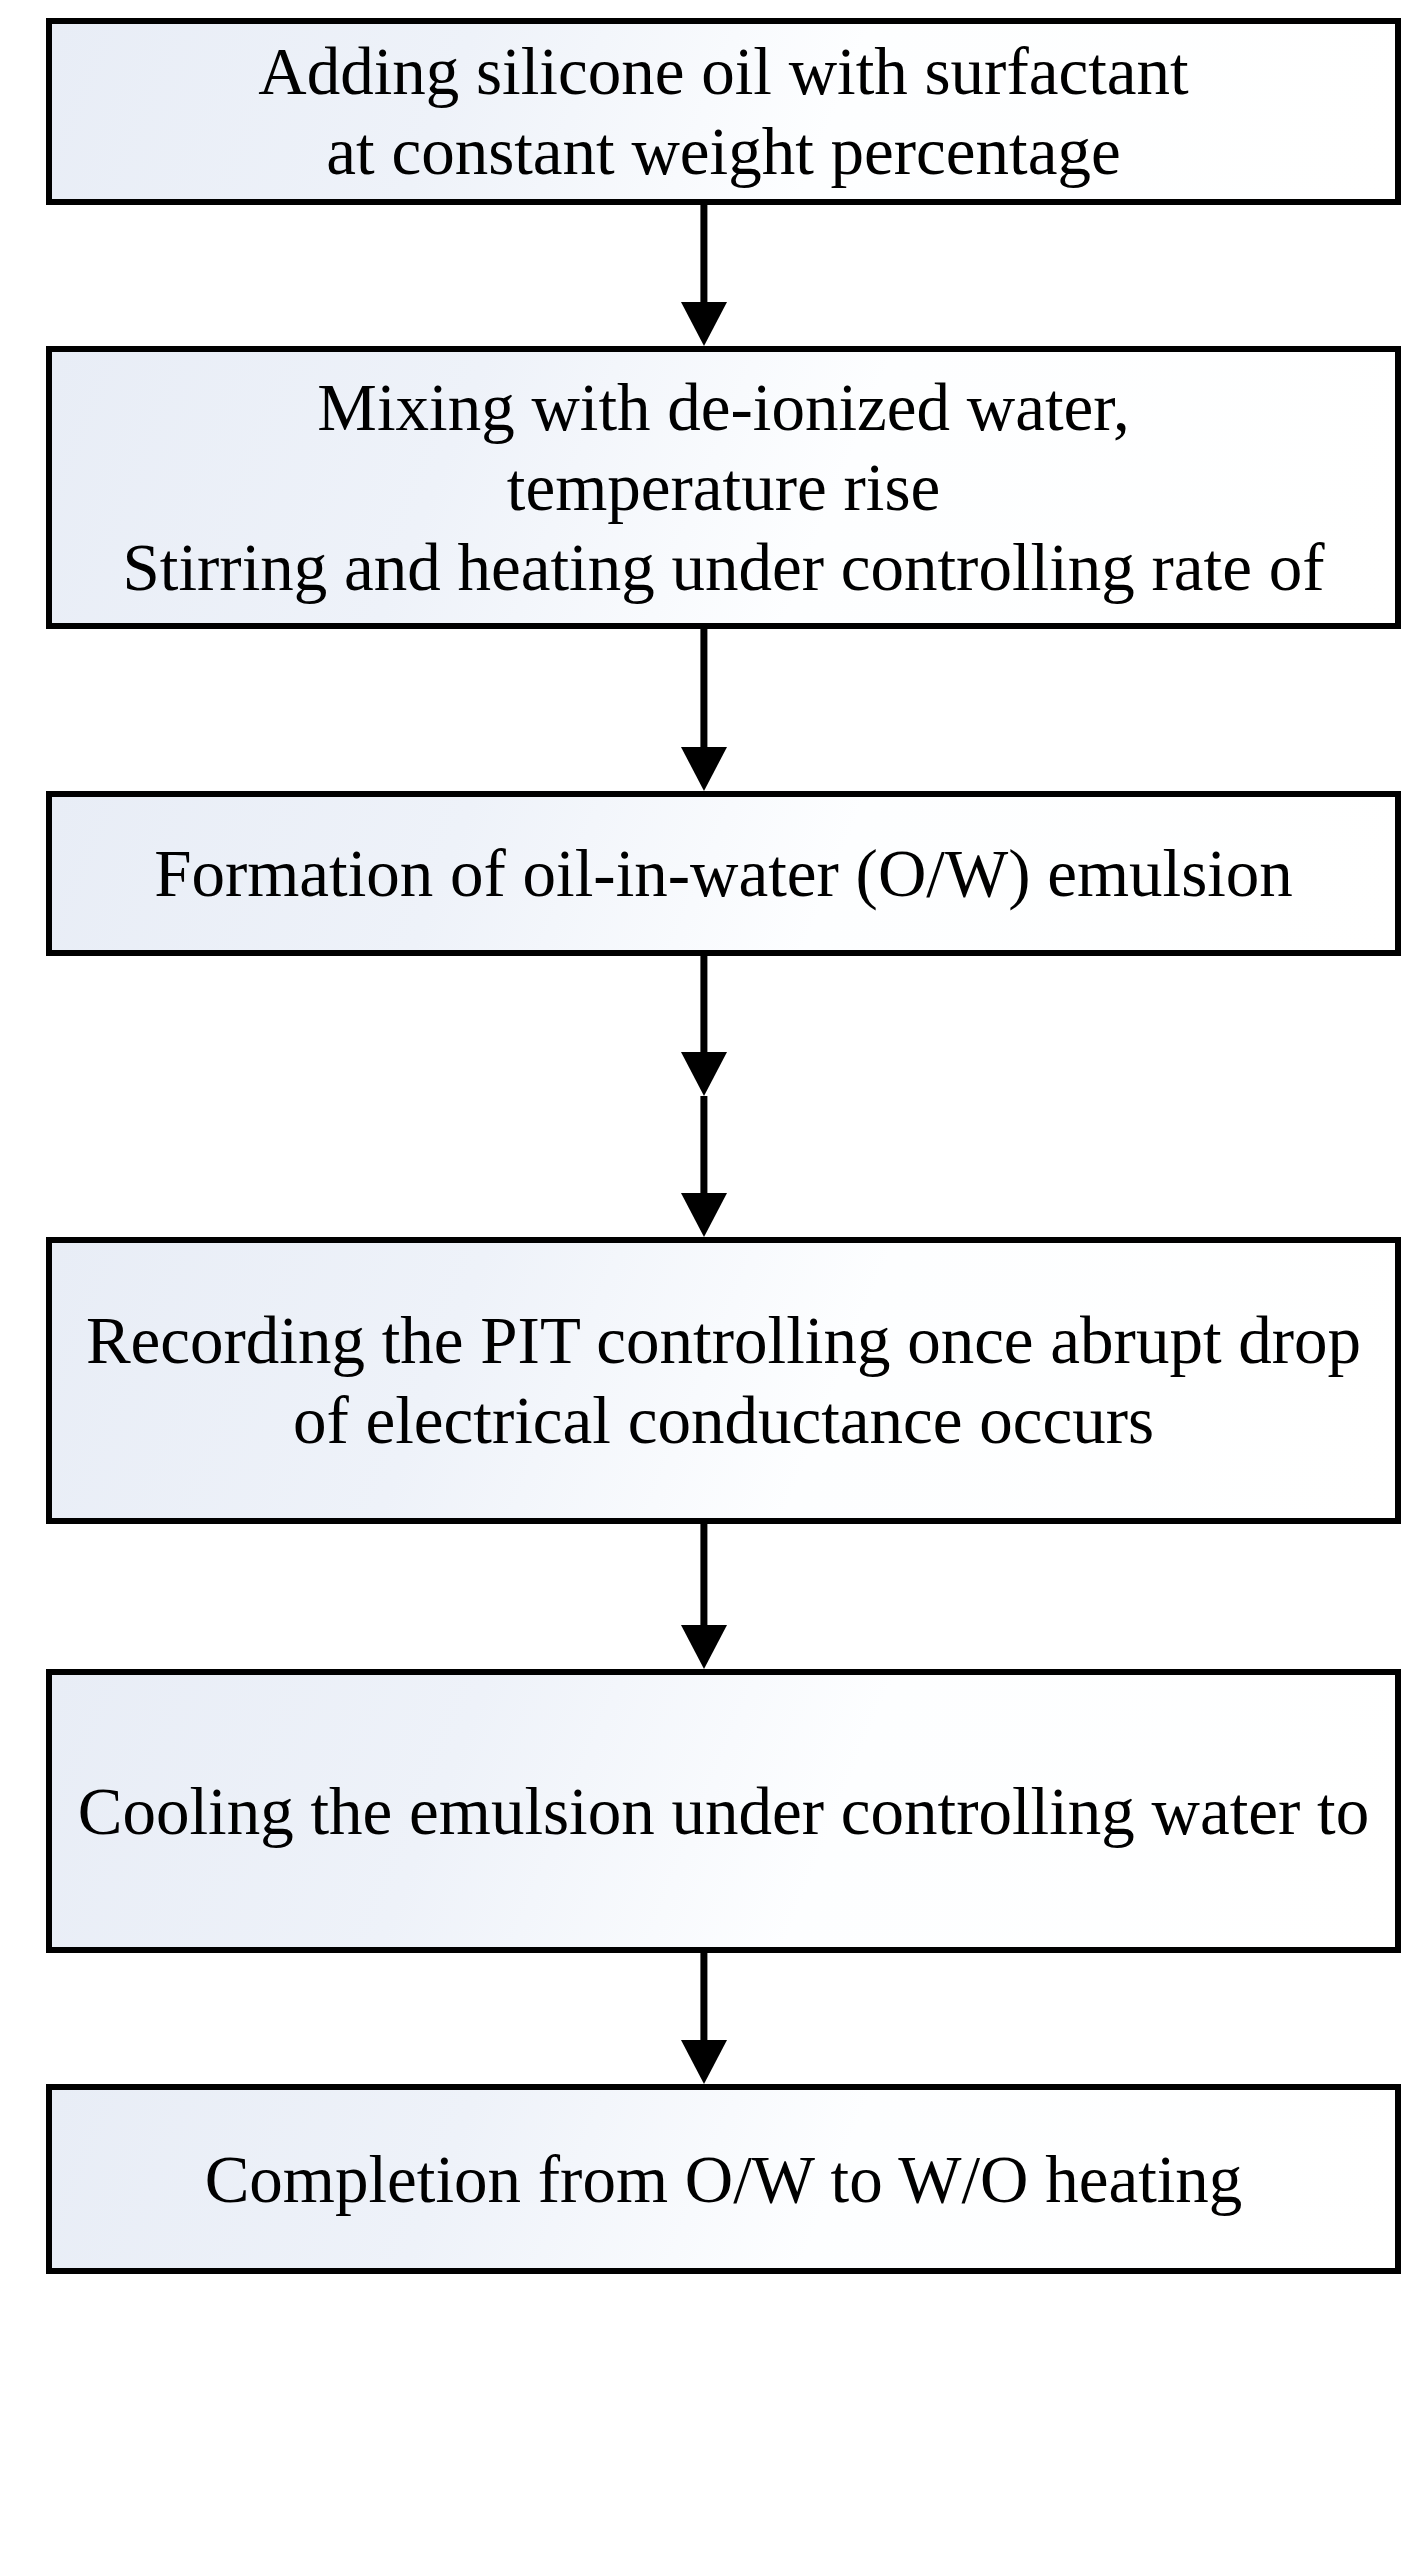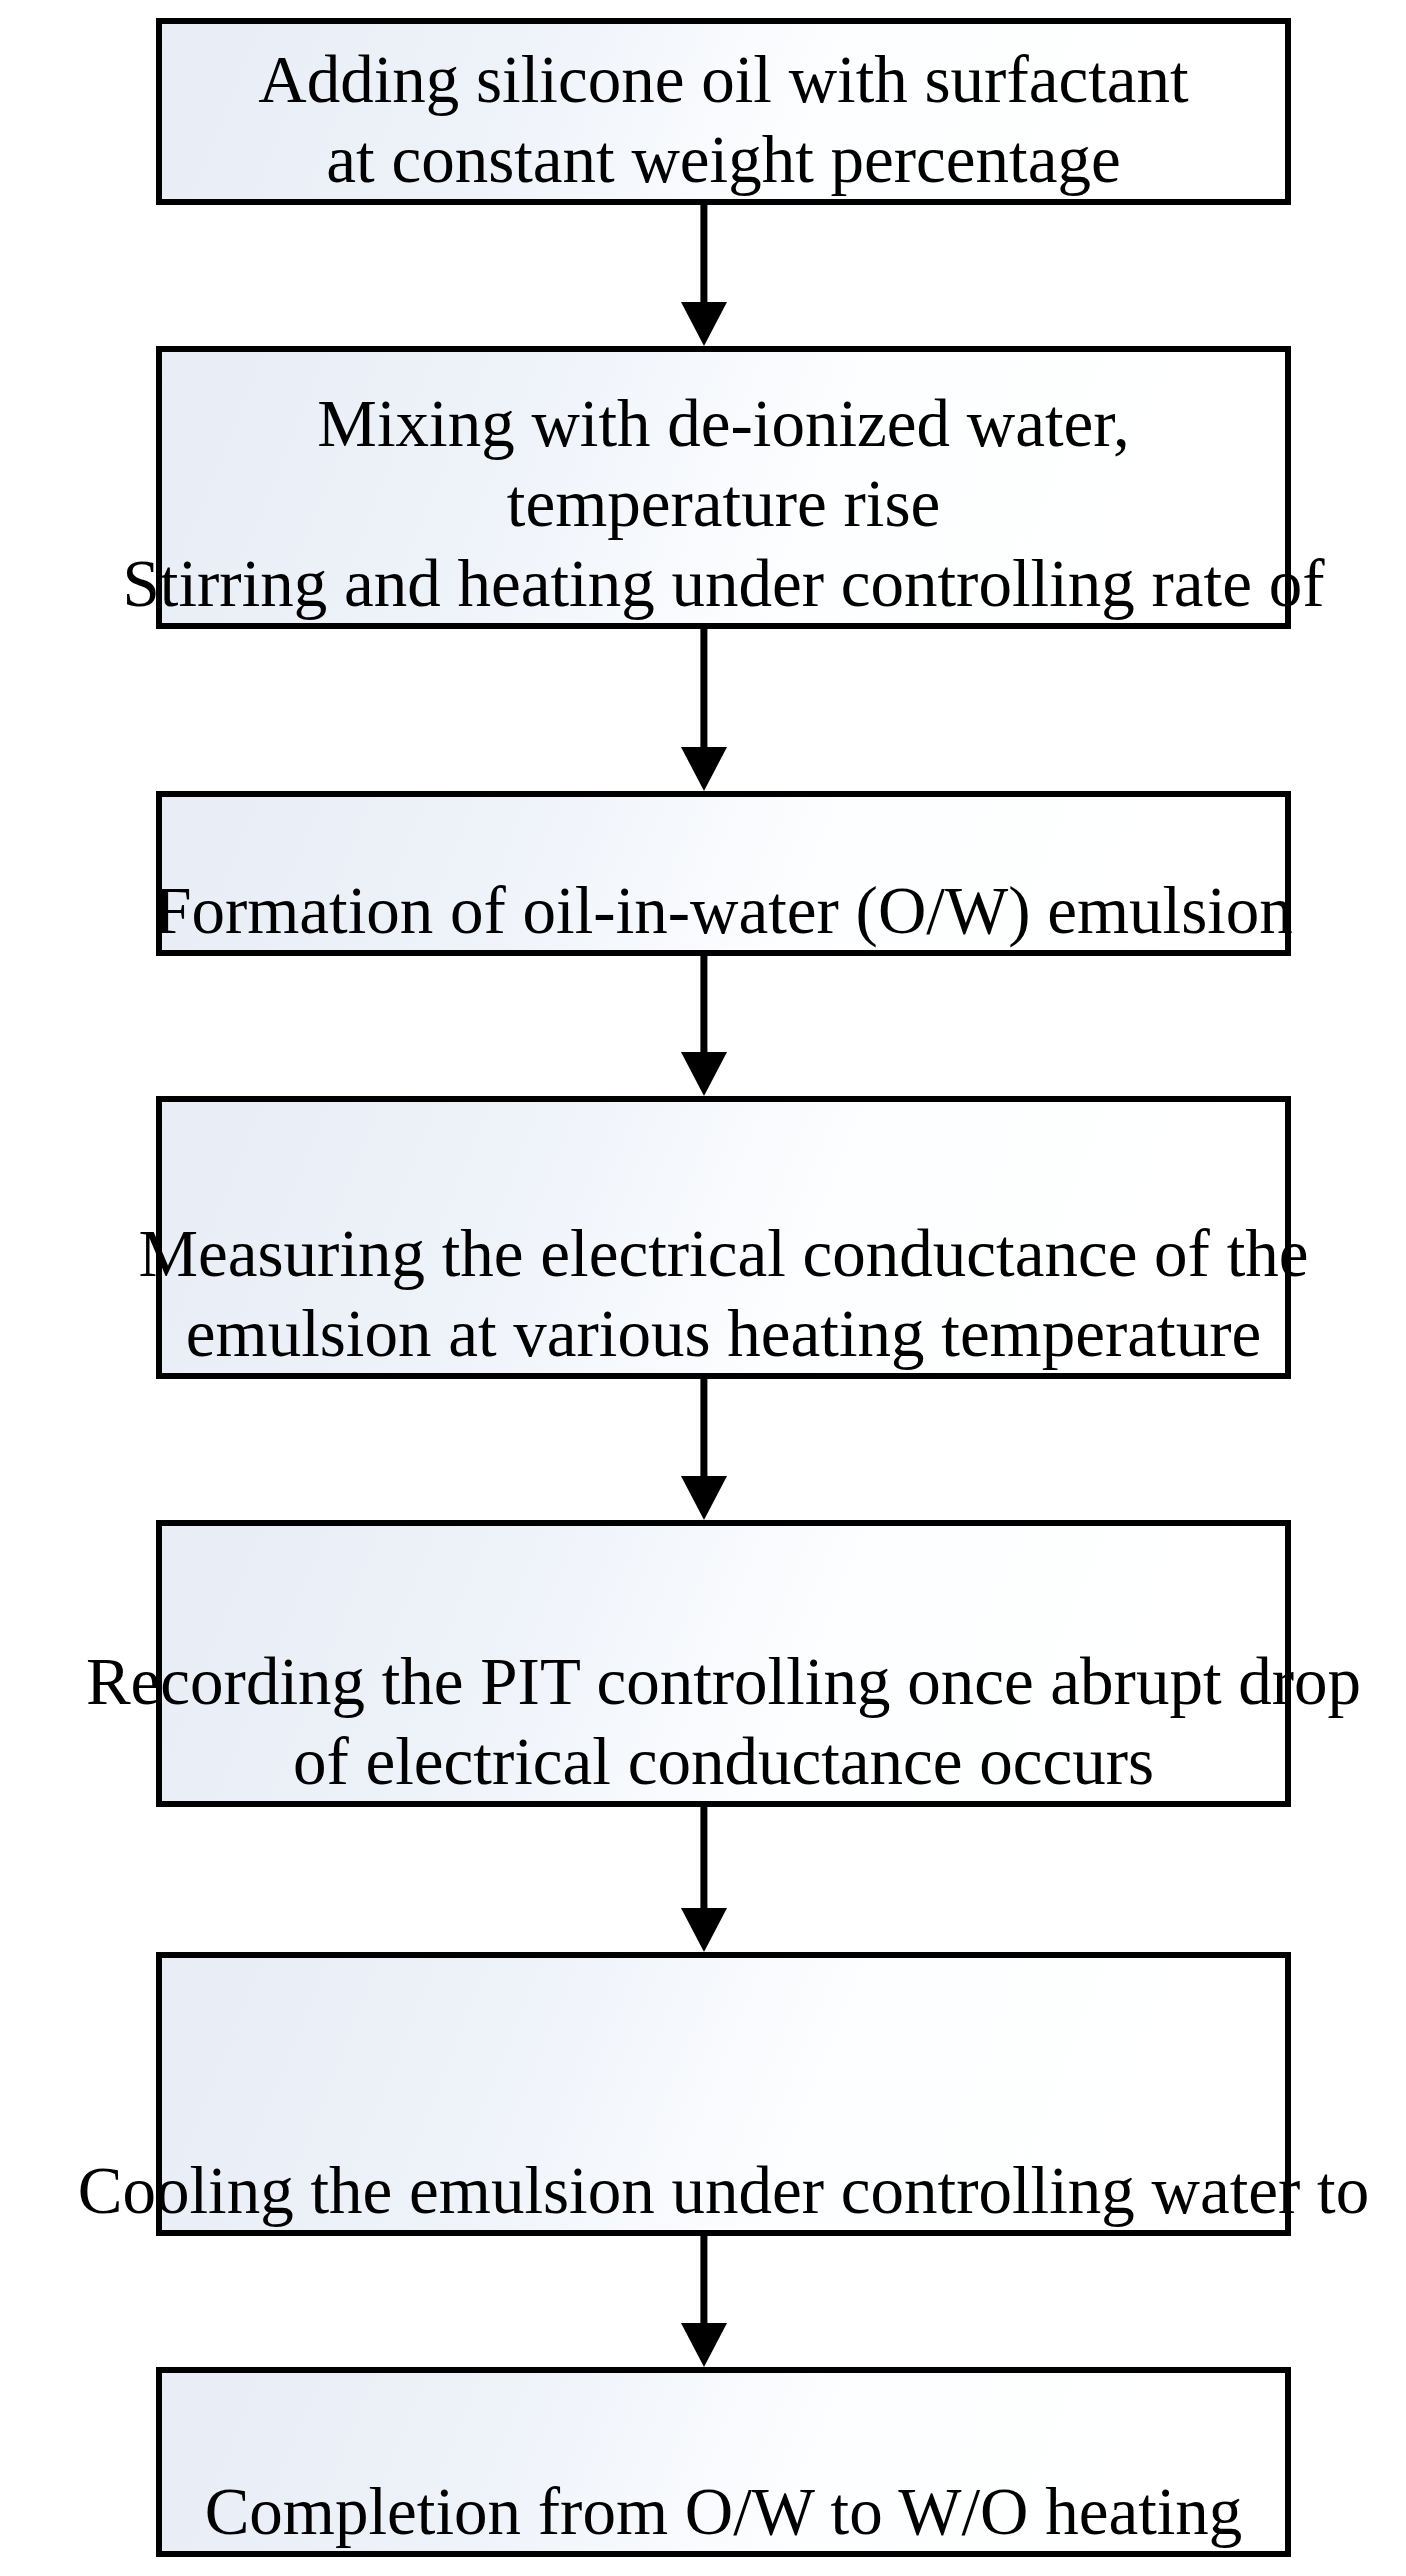--- a/index.html
+++ b/index.html
@@ -17,30 +17,30 @@
   .flow {
     box-sizing: border-box;
     width: 1407px;
     padding-top: 17.7px;
     display: flex;
     flex-direction: column;
     align-items: center;
   }
   .box {
     box-sizing: border-box;
-    width: 1135px;
+    width: 1355px;
     border: 6.4px solid var(--border-color, #000000);
     background: linear-gradient(112deg,
       var(--fill-start, #e8edf6) 0%,
       #eef2f9 30%,
       #fdfeff 58%,
       var(--fill-end, #ffffff) 100%);
     display: flex;
     flex-direction: column;
-    justify-content: flex-end;
+    justify-content: center;
     align-items: center;
     text-align: center;
     margin-left: 40px;
   }
   .line {
     font-size: 67px;
     line-height: 80px;
     white-space: nowrap;
   }
   .arrow {
@@ -97,24 +97,20 @@
 
   <section class="box" style="height:165px">
     <div class="line">Formation of oil-in-water (O/W) emulsion</div>
   </section>
 
   <div class="arrow" style="height:140px">
     <span class="shaft"></span>
     <span class="head"></span>
   </div>
 
-  <section class="box" style="height:283px">
-    <div class="line">Measuring the electrical conductance of the</div>
-    <div class="line">emulsion at various heating temperature</div>
-  </section>
 
   <div class="arrow" style="height:141px">
     <span class="shaft"></span>
     <span class="head"></span>
   </div>
 
   <section class="box" style="height:287px">
     <div class="line">Recording the PIT controlling once abrupt drop</div>
     <div class="line">of electrical conductance occurs</div>
   </section>

